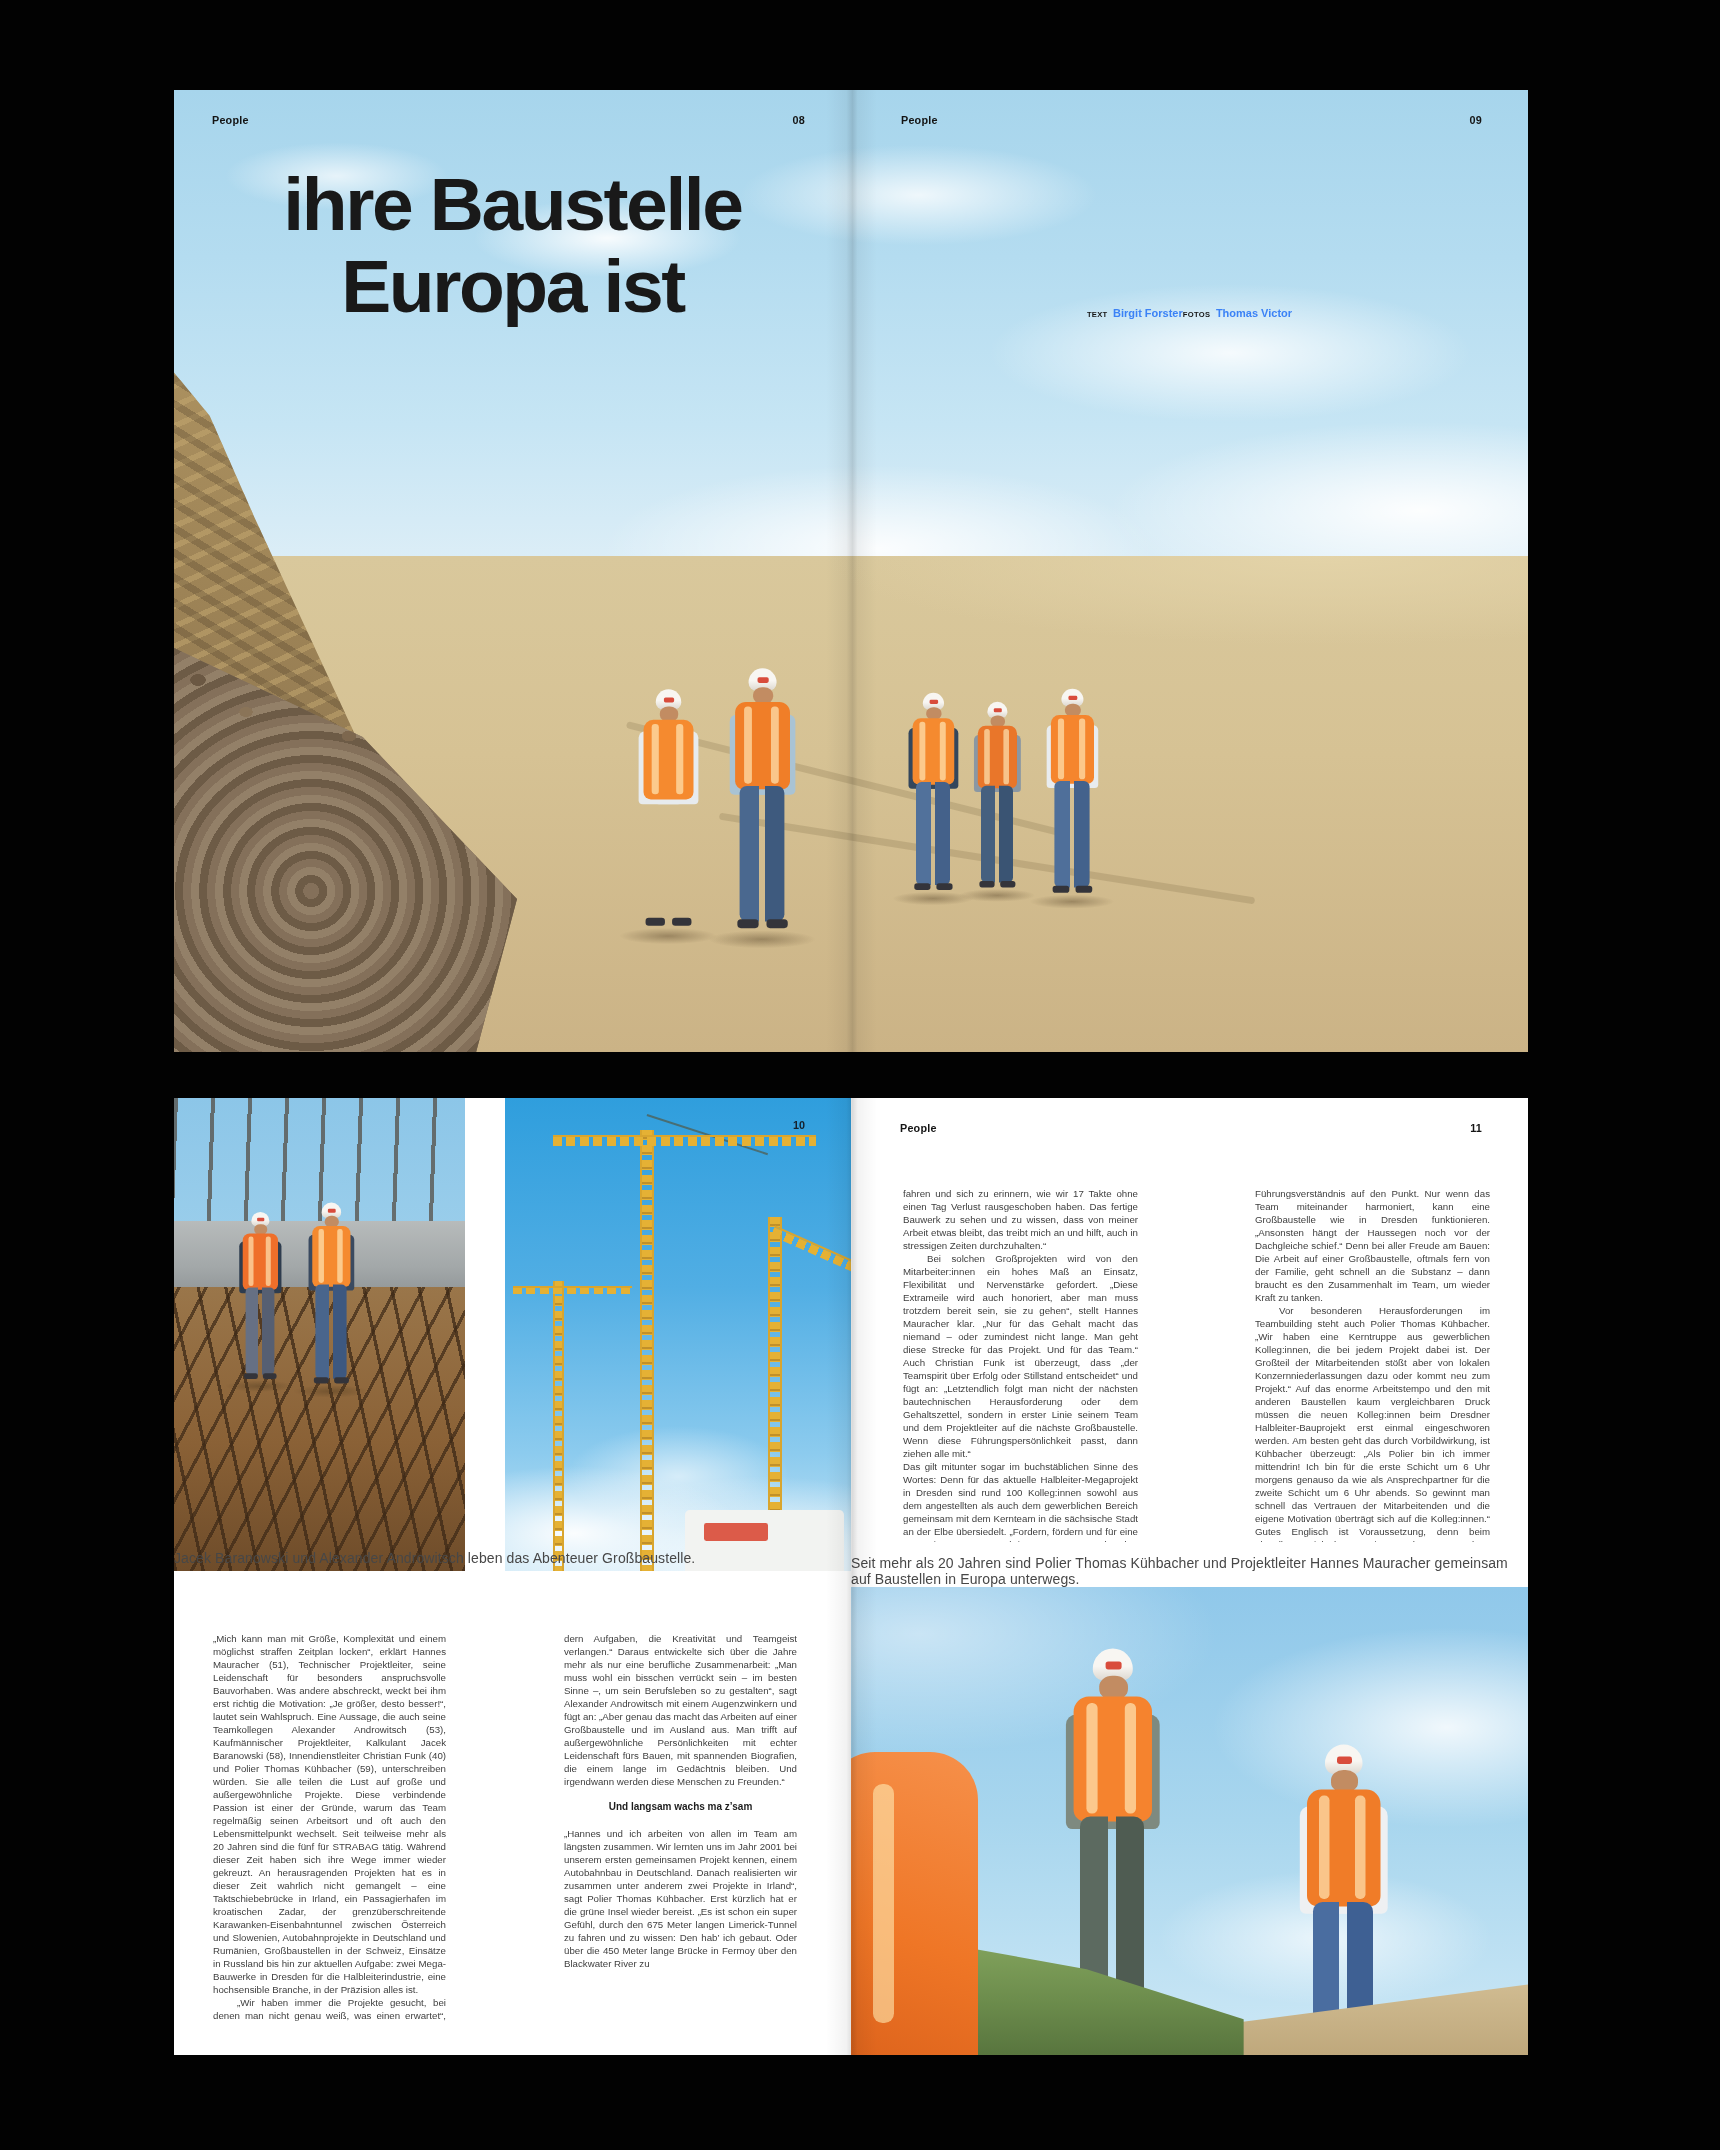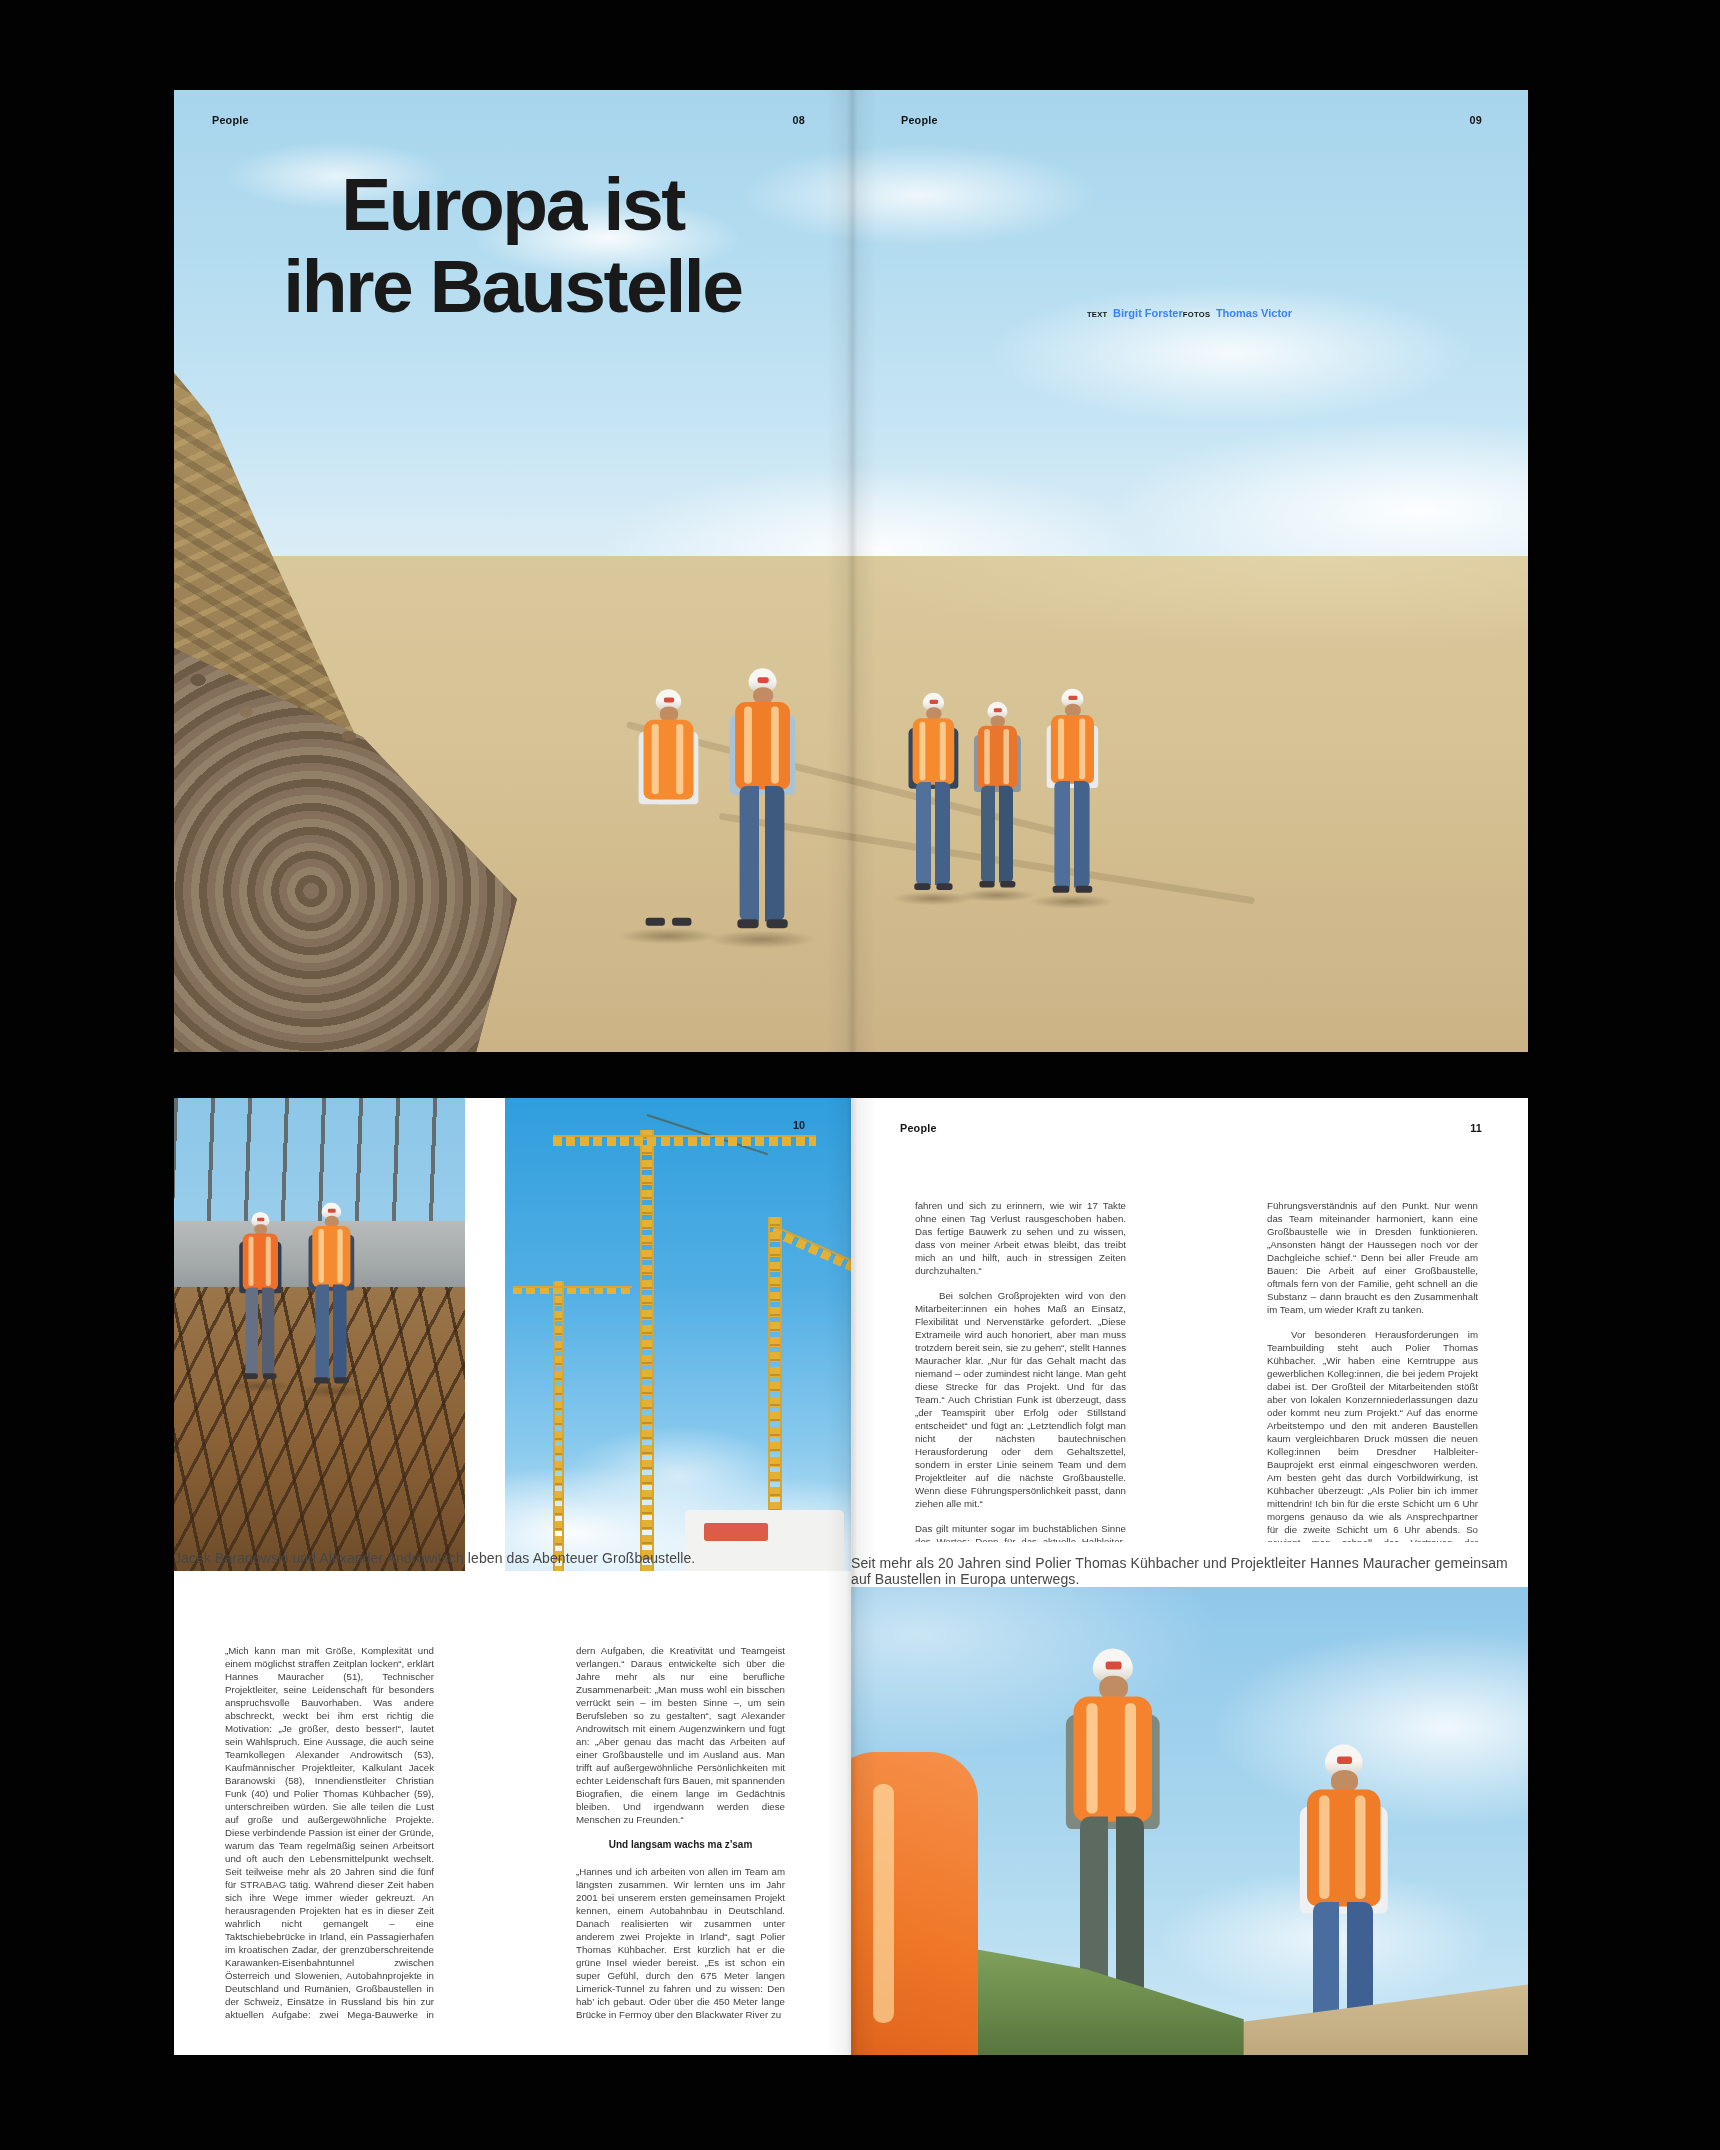--- a/index.html
+++ b/index.html
@@ -102,21 +102,21 @@
     background:repeating-linear-gradient(90deg,#e5b134 0 8.8px,rgba(0,0,0,0) 8.8px 13.5px);}
   .jib.tilt{transform:rotate(24deg);transform-origin:0 50%;}
   .cable{position:absolute;height:1.6px;background:rgba(90,70,30,.55);transform-origin:0 50%;z-index:2;}
   .pb-bldg{position:absolute;left:52%;bottom:0;width:46%;height:13%;border-radius:4.8px 4.8px 0 0;background:#f2f3f1;z-index:4;}
   .pb-bldg::after{content:"";position:absolute;left:12%;top:22%;width:40%;height:30%;border-radius:2.4px;background:#d8402c;opacity:.85;}
   .pagenum-photo{position:absolute;top:21px;right:46px;font-size:10.8px;font-weight:bold;color:#16202c;z-index:12;}
   .caption{position:absolute;width:100%;text-align:left;font-size:14px;color:#474747;z-index:5;letter-spacing:0.1px;}
   .cap10{top:452px;}
   .cap11{top:457px;}
   .col{position:absolute;width:233px;font-size:9.7px;line-height:13px;text-align:justify;color:#3e3e3e;overflow:hidden;}
-  .col p{margin:12px;}
+  .col p{margin:0;}
   .col p.ind{text-indent:24px;}
   .cols10{top:534px;height:389px;}
   .c10a{left:39px;} .c10b{left:390px;}
   .cols11{top:89px;height:355px;}
   .c11a{left:52px;width:235px;} .c11b{left:404px;width:235px;}
   .subhead{margin:12px 0 13.5px !important;text-align:center;font-weight:bold;color:#1d1d1d;font-size:10px;}
   .photoC{position:absolute;left:0;top:489px;width:677px;height:468px;overflow:hidden;background:#a5d4ee;}
   .pc-sky{position:absolute;inset:0;
     background:
       radial-gradient(335px 143px at 88% 30%,rgba(255,255,255,.85),rgba(255,255,255,0) 70%),
@@ -189,22 +189,22 @@
         <div class="p-shadow"></div>
       </div>
     </div>
 
     <div class="gutter"></div>
 
     <div class="page page-l">
       <div class="runhead rh-label">People</div>
       <div class="runhead rh-num">08</div>
       <h1 class="headline" style="margin:0;">
+        <span style="display:block">ihre Baustelle</span>
         <span style="display:block">Europa ist</span>
-        <span style="display:block">ihre Baustelle</span>
       </h1>
     </div>
 
     <div class="page page-r">
       <div class="runhead rh-label" style="left:50px">People</div>
       <div class="runhead rh-num">09</div>
       <div class="byline">
         <span class="credit">
           <span class="lbl">TEXT</span>
           <span class="nm">Birgit Forster</span>

